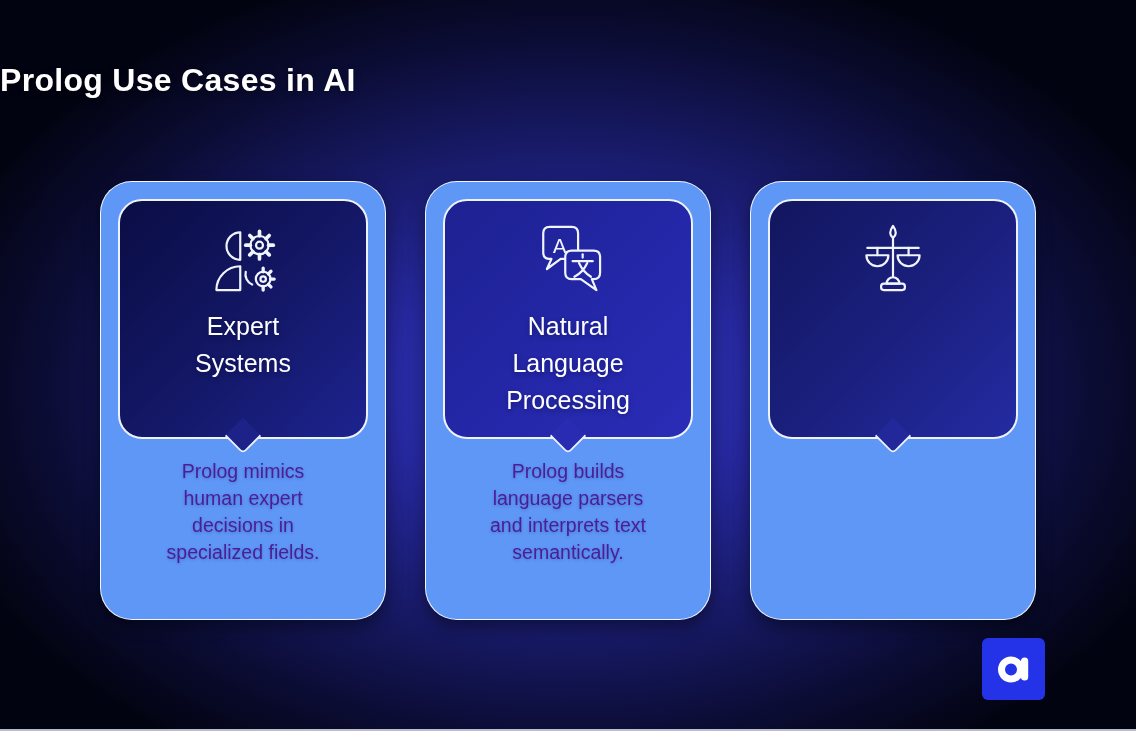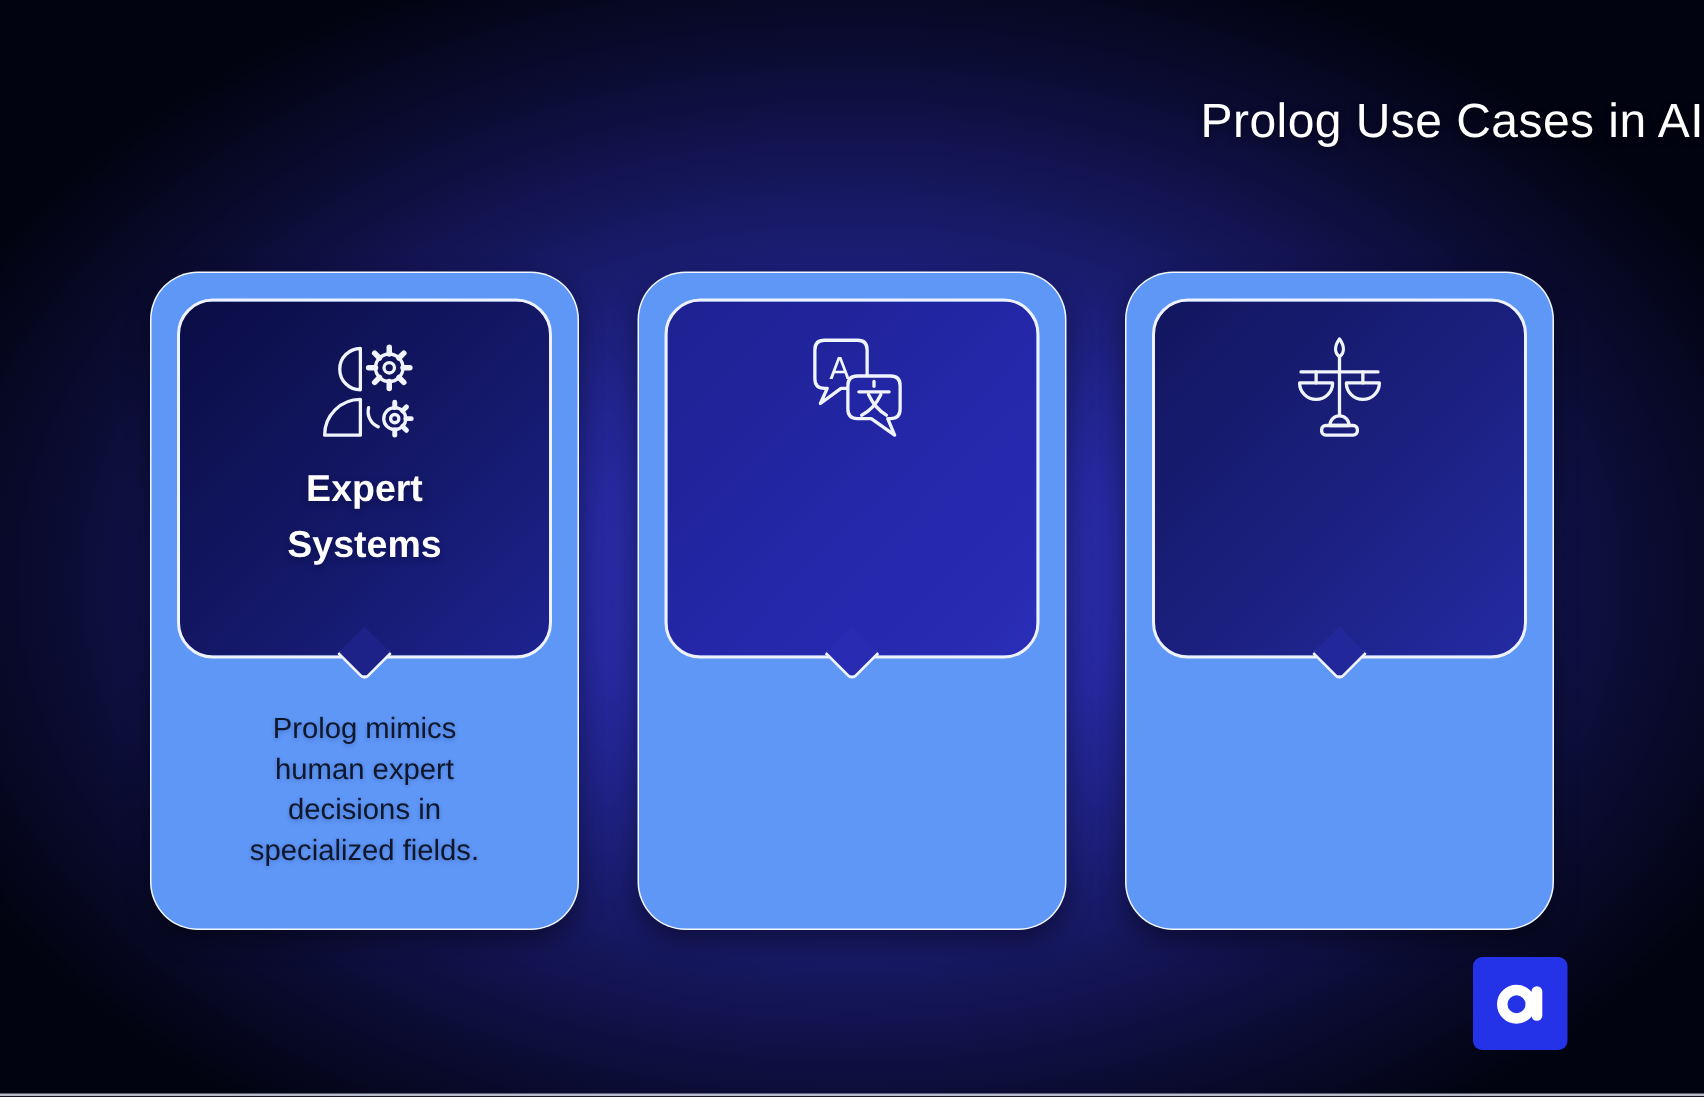--- a/index.html
+++ b/index.html
@@ -4,21 +4,21 @@
 <style>
   html,body{margin:0;padding:0;background:#000;}
   .page{
     position:relative;width:1136px;height:731px;overflow:hidden;
     font-family:"Liberation Sans",sans-serif;
     background:#020310 radial-gradient(ellipse 660px 440px at 50% 53%,
       #3034b2 0%, #26289e 28%, #181a68 55%, #0b0c33 80%, #020310 100%);
   }
   .title{
     position:absolute;top:62px;left:0;right:0;margin:0;
-    text-align:right;color:#ffffff;font-size:32px;font-weight:400;
+    text-align:left;color:#ffffff;font-size:32px;font-weight:700;
     letter-spacing:.3px;text-shadow:0 2px 6px rgba(0,0,0,.35);
   }
   .cards{position:absolute;top:181px;left:100px;display:flex;gap:39px;}
   .card{
     width:286px;height:439px;box-sizing:border-box;
     background:#5f97f7;border:1px solid rgba(255,255,255,.92);
     border-radius:32px;padding:17px 17px 0;
     box-shadow:0 7px 16px rgba(0,0,0,.4);
   }
   .panel{
@@ -34,25 +34,25 @@
     transform:translateX(-50%) rotate(45deg);
     border-right:2px solid #eef2fc;border-bottom:2px solid #eef2fc;
     border-bottom-right-radius:5px;
   }
   .tail-1{background:#1c2288;}
   .tail-2{background:#292cb2;}
   .tail-3{background:#22289a;}
   .icon{margin-top:12px;height:90px;display:flex;align-items:center;justify-content:center;}
   .icon svg{display:block;}
   .card-title{
-    margin:5px 0 0;color:#ffffff;font-size:25px;line-height:37px;font-weight:700;
+    margin:5px 0 0;color:#ffffff;font-size:25px;line-height:37px;font-weight:400;
     text-align:center;white-space:pre-line;text-shadow:0 2px 5px rgba(5,10,50,.4);
   }
   .card-desc{
-    margin:34px 0 0;color:#0f172a;font-size:19.5px;line-height:27px;
+    margin:19px 0 0;color:#4c1d95;font-size:19.5px;line-height:27px;
     text-align:center;white-space:pre-line;text-shadow:0 1px 3px rgba(20,40,120,.3);
   }
   .logo{
     position:absolute;left:982px;top:638px;width:63px;height:62px;
     background:#2433e8;border-radius:6px;
     display:flex;align-items:center;justify-content:center;
   }
   .bottom-edge{
     position:absolute;left:0;right:0;bottom:0;height:2px;
     background:rgba(216,221,235,.85);
@@ -113,22 +113,29 @@
           <svg width="90" height="88" viewBox="0 0 96 96" fill="none" stroke="#f0f4fd" stroke-width="2.4" stroke-linecap="round" stroke-linejoin="round">
             <path d="M30,14 L52,14 Q59,14 59,21 L59,42 Q59,49 52,49 L40,49 L25,60 L30,49 L28,49 Q21,49 21,42 L21,21 Q21,14 28,14 Z"></path>
             <text x="39" y="42" font-size="22" text-anchor="middle" fill="#f0f4fd" stroke="none" font-family="DejaVu Sans, sans-serif">A</text>
             <path d="M52,40 L76,40 Q83,40 83,47 L83,64 Q83,71 76,71 L74,71 L79,83 L62,71 L52,71 Q45,71 45,64 L45,47 Q45,40 52,40 Z" fill="#2226a4"></path>
             <path d="M64,44 L64,47.5"></path>
             <path d="M53,51.5 L75,51.5"></path>
             <path d="M60,53.5 C63,60 68,65.5 73,68.5"></path>
             <path d="M69,53.5 C66,60 61,65.5 55,68.5"></path>
           </svg>
         </div>
+        <h2 class="card-title">Natural
+Language
+Processing</h2>
         <div class="tail tail-2"></div>
       </div>
+      <p class="card-desc">Prolog builds
+language parsers
+and interprets text
+semantically.</p>
     </section>
 
     <section class="card">
       <div class="panel panel-3">
         <div class="icon">
           <svg width="90" height="88" viewBox="0 0 96 96" fill="none" stroke="#f0f4fd" stroke-width="2.4" stroke-linecap="round" stroke-linejoin="round">
             <path d="M48,13 C44.5,18 44,23 48,26 C52,23 51.5,18 48,13 Z"></path>
             <line x1="48" y1="26" x2="48" y2="68"></line>
             <line x1="20" y1="37" x2="76" y2="37"></line>
             <line x1="31" y1="37" x2="31" y2="45"></line>

